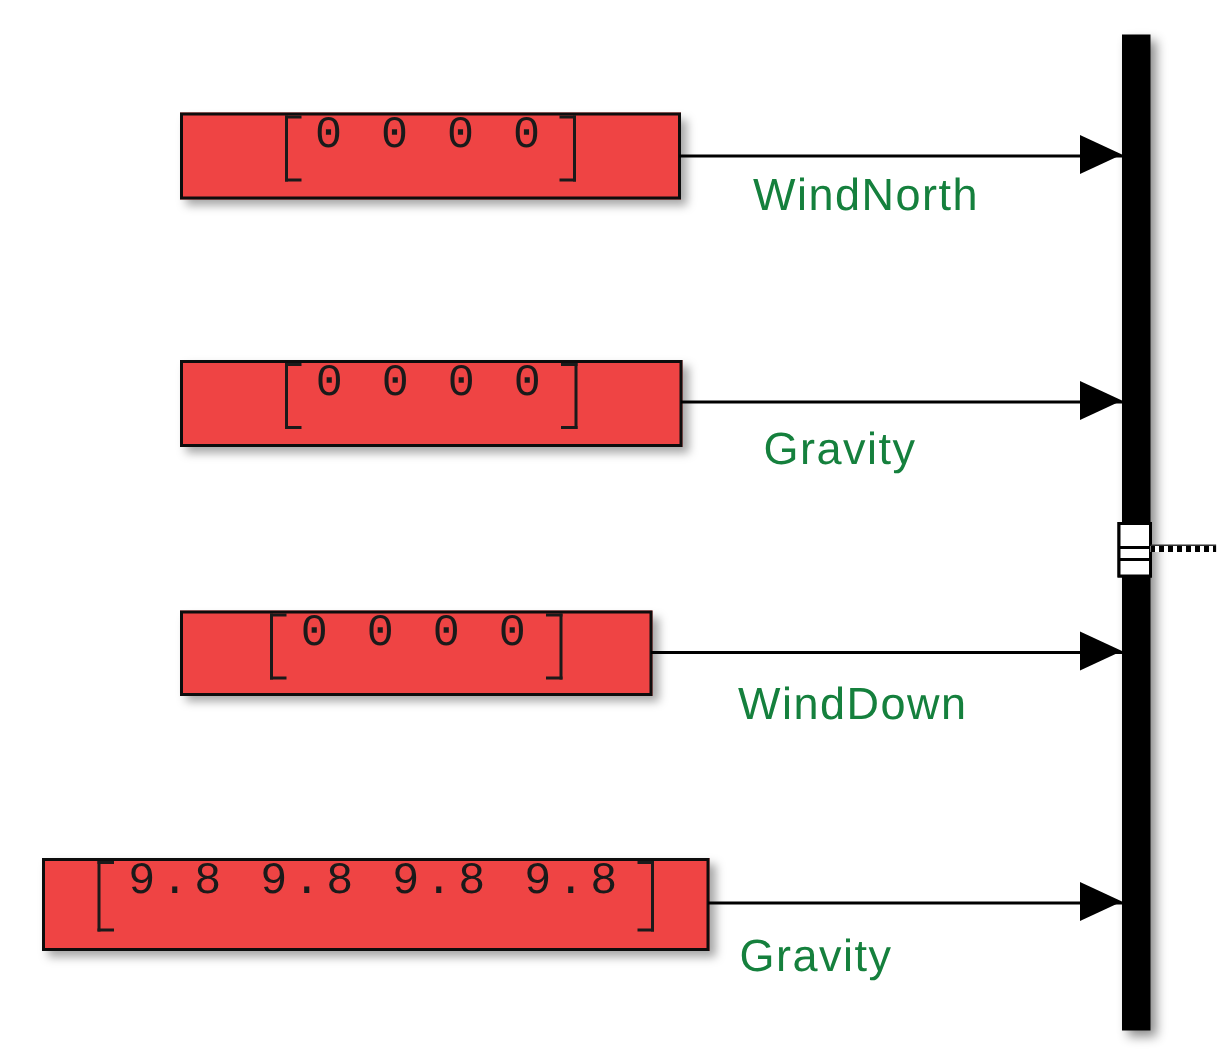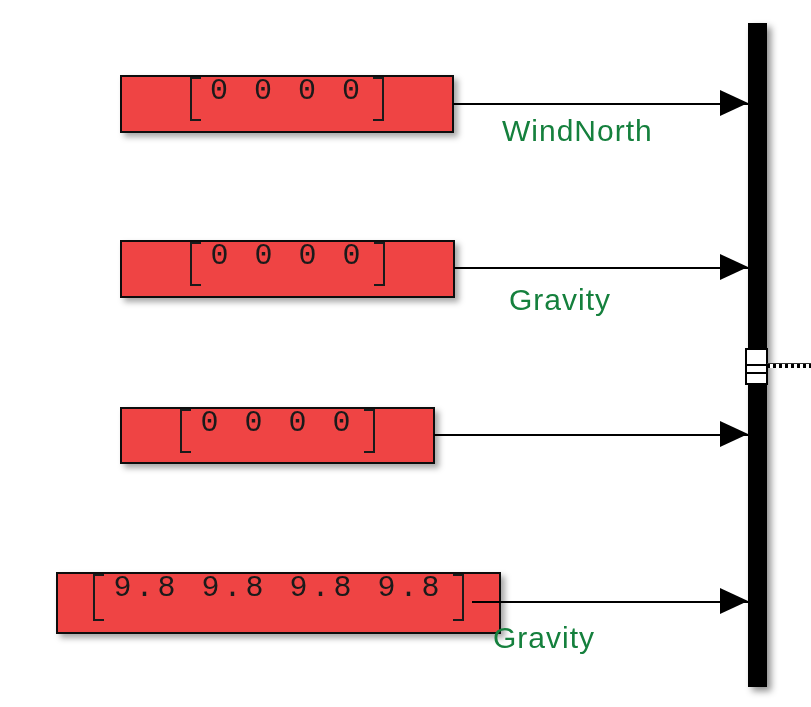--- a/index.html
+++ b/index.html
@@ -78,22 +78,23 @@
   <div class="arrowhead" style="left:720px; top:254px;"></div>
   <div class="signal-label" style="left:509px; top:285px;">Gravity</div>
 
   <div class="block" style="left:120px; top:407px; width:315px; height:57px;">
     <span class="bracket left"></span>
     <span class="values">0 0 0 0</span>
     <span class="bracket right"></span>
   </div>
   <div class="wire" style="left:434px; top:434px; width:314px;"></div>
   <div class="arrowhead" style="left:720px; top:421px;"></div>
+  <div class="signal-label" style="left:492px; top:455px;">WindDown</div>
 
-  <div class="block tall" style="left:28px; top:572px; width:445px; height:62px;margin-left:28px;">
+  <div class="block tall" style="left:28px; top:572px; width:445px; height:62px;">
     <span class="bracket left"></span>
     <span class="values">9.8 9.8 9.8 9.8</span>
     <span class="bracket right"></span>
   </div>
   <div class="wire" style="left:472px; top:601px; width:276px;"></div>
   <div class="arrowhead" style="left:720px; top:588px;"></div>
   <div class="signal-label" style="left:493px; top:623px;text-align:center;">Gravity</div>
 
   <div class="mux-bar"></div>
 

